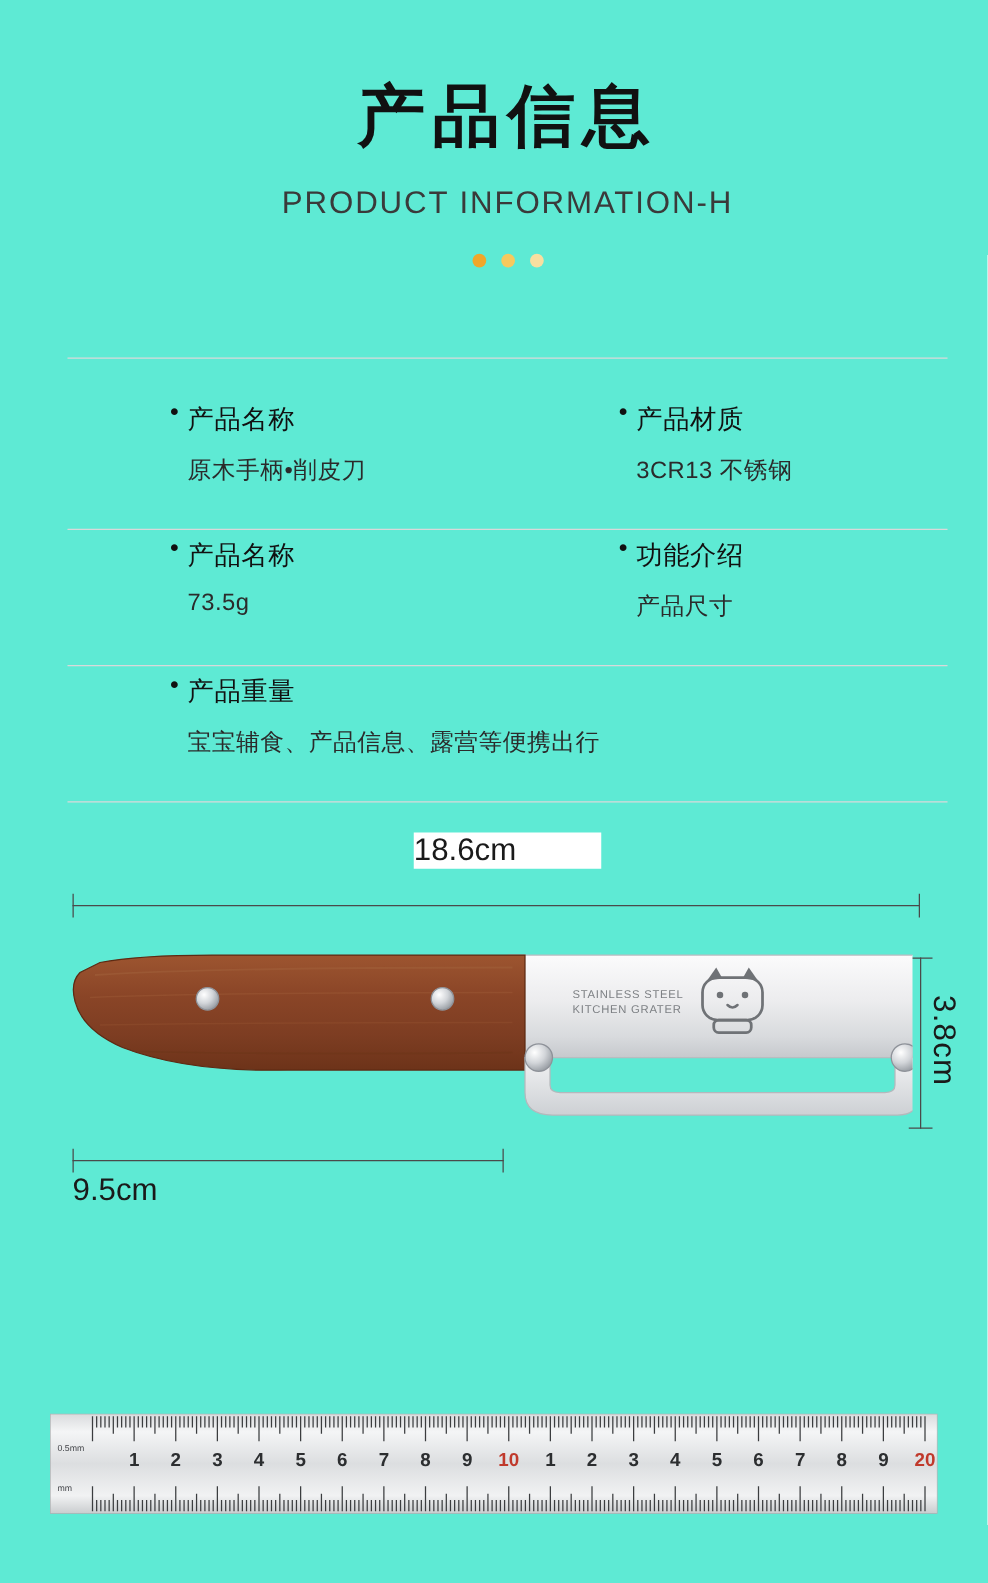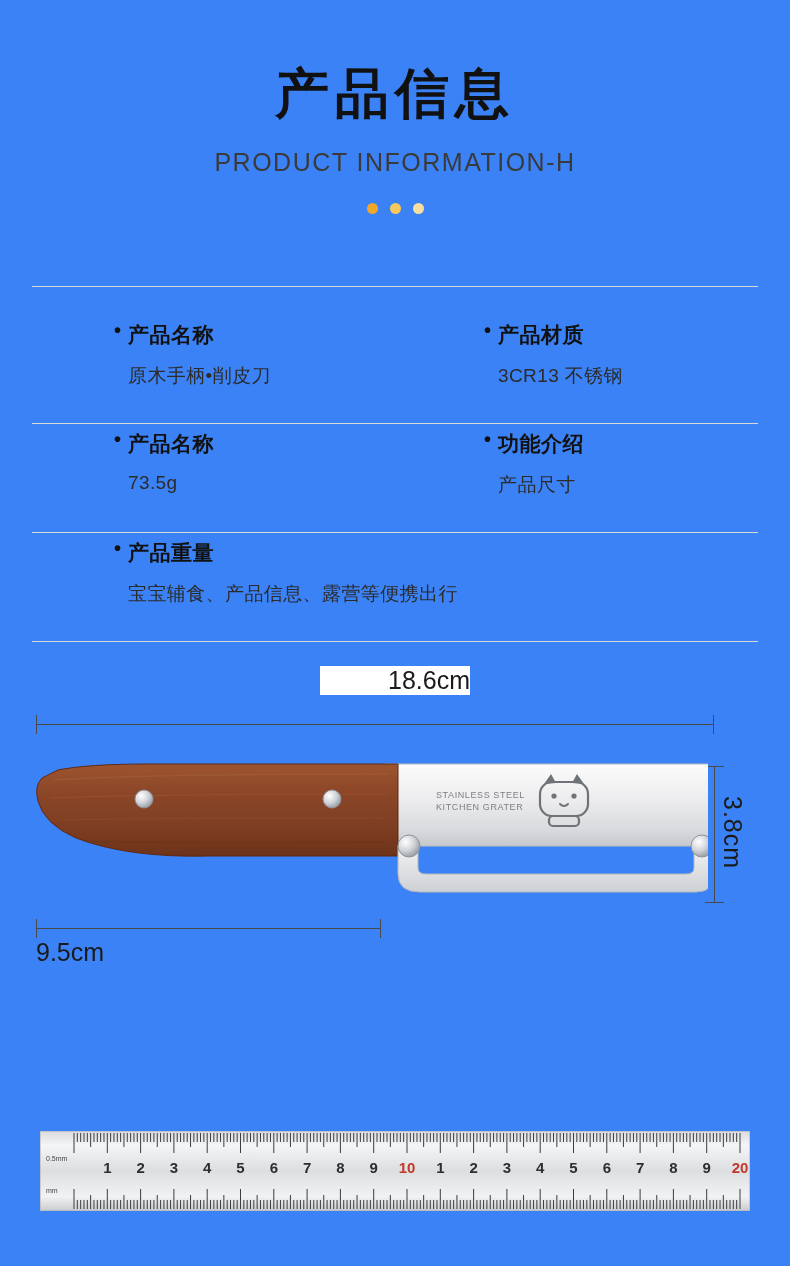--- a/index.html
+++ b/index.html
@@ -8,21 +8,22 @@
     height: 1266px;
     background: #ffffff;
     font-family: "Liberation Sans", sans-serif;
     color: #1a1a1a;
     overflow: hidden;
   }
   .page {
     position: relative;
     width: 790px;
     height: 1266px;
-    background: #3b82f6;
+    background: #5eead4;
+    padding-left: 22px;
   }
 
   
   .header {
     padding-top: 62px;
     text-align: center;
   }
   .title-cn {
     font-size: 54px;
     font-weight: bold;
@@ -65,21 +66,21 @@
   .spec-row.first { border-top: 1px solid #d9d9d9; padding-top: 34px; }
   .spec-cell {
     flex: 1;
     padding-left: 96px;
   }
   .spec-cell.right { padding-left: 110px; }
   .spec-cell.full { flex: 1 1 100%; padding-left: 96px; }
   .spec-label {
     position: relative;
     font-size: 21px;
-    font-weight: bold;
+    font-weight: normal;
     color: #111111;
     letter-spacing: 0.5px;
   }
   .spec-label::before {
     content: "•";
     position: absolute;
     left: -14px;
     top: -2px;
     font-size: 20px;
     color: #111111;
@@ -114,21 +115,21 @@
     height: 19px;
     background: #4a4a4a;
   }
   .dim-top::before { left: 0; }
   .dim-top::after { right: 0; }
   .dim-top-label {
     position: absolute;
     left: 0;
     right: 0;
     top: 10px;
-    text-align: right;
+    text-align: left;
     font-size: 25px;
     color: #1a1a1a;
     background: #ffffff;
     width: 150px;
     margin: 0 auto;
     transform: translateY(-30px);
   }
 
   .dim-bottom {
     position: absolute;

